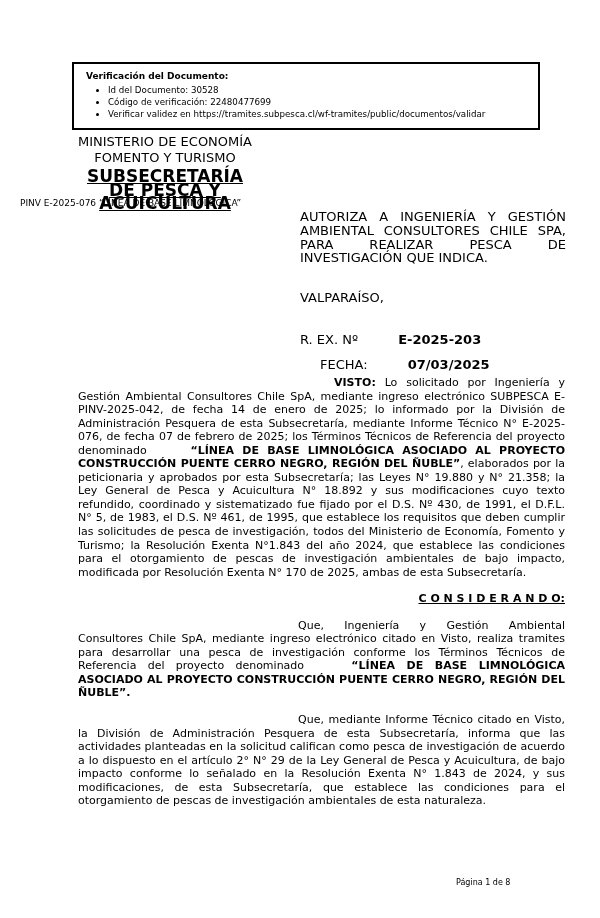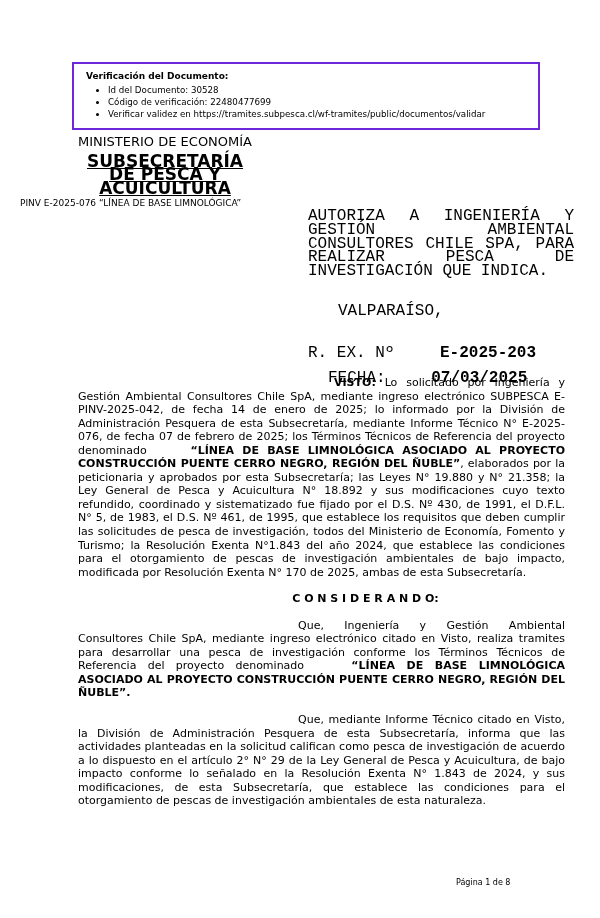--- a/index.html
+++ b/index.html
@@ -11,21 +11,21 @@
     color:#000;
     margin:0 auto;
     overflow:hidden;
   }
   .bold{font-weight:bold;padding-left:36px;}
 
   
   .verify-box{
     position:absolute;left:72px;top:62px;width:468px;
     box-sizing:border-box;
-    border:2px solid #6d28d9;
+    border:2px solid #000000;
     padding:6px 6px 8px 12px;
     font-size:9px;line-height:12.5px;
   }
   .verify-title{font-weight:bold;}
   .verify-list{margin:1px 0 0 0;padding-left:22px;font-size:8.7px;}
   .verify-list li{white-space:nowrap;line-height:12.3px;}
 
   
   .ministry{
     position:absolute;left:40px;top:134px;width:250px;
@@ -36,38 +36,39 @@
     font-size:17px;font-weight:bold;text-decoration:underline;
     line-height:13.5px;
   }
   .pinv{
     position:absolute;left:20px;top:198px;
     font-size:9px;line-height:11px;
   }
 
   
   .titleblock{
-    position:absolute;left:308px;top:210px;width:266px;
-    font-size:16px;line-height:13.8px;font-family:Liberation Mono, monospace;
+    position:absolute;left:300px;top:210px;width:266px;
+    font-size:13px;line-height:13.8px;
   }
   .authorization{text-align:justify;}
-  .city{margin-top:26px;margin-left:30px;}
+  .city{margin-top:26px;}
   .rex{margin-top:28px;}
   .fecha{margin-top:11px;margin-left:20px;}
 
   
   .docbody{
     position:absolute;left:78px;top:376px;width:487px;
     font-size:11px;line-height:13.55px;text-align:justify;
   }
   .docbody p{margin:0 0 13px 0;text-indent:220px;}
   .considerando-heading{
     font-weight:bold;
     margin:0 0 13px 88px;
-    text-align:center;
+    text-align:right;
+    text-decoration:underline;
   }
 
   .footer{
     position:absolute;left:456px;top:878px;
     font-size:8px;line-height:9px;
   }
 </style>
 </head>
 <body>
 
@@ -77,20 +78,21 @@
     <div class="verify-title">Verificación del Documento:</div>
     <ul class="verify-list">
       <li>Id del Documento: 30528</li>
       <li>Código de verificación: 22480477699</li>
       <li>Verificar validez en https://tramites.subpesca.cl/wf-tramites/public/documentos/validar</li>
     </ul>
   </div>
 
   <div class="ministry">
     <div>MINISTERIO DE ECONOMÍA</div>
+    <div>FOMENTO Y TURISMO</div>
     <div class="subsecretaria">SUBSECRETARÍA DE PESCA Y ACUICULTURA</div>
   </div>
 
   <div class="pinv">PINV E-2025-076 “LÍNEA DE BASE LIMNOLÓGICA”</div>
 
   <div class="titleblock">
     <div class="authorization">AUTORIZA A INGENIERÍA Y GESTIÓN AMBIENTAL CONSULTORES CHILE SPA, PARA REALIZAR PESCA DE INVESTIGACIÓN QUE INDICA.</div>
     <div class="city">VALPARAÍSO,</div>
     <div class="rex"><span>R. EX. Nº </span><span class="bold">E-2025-203</span></div>
     <div class="fecha"><span>FECHA: </span><span class="bold">07/03/2025</span></div>

